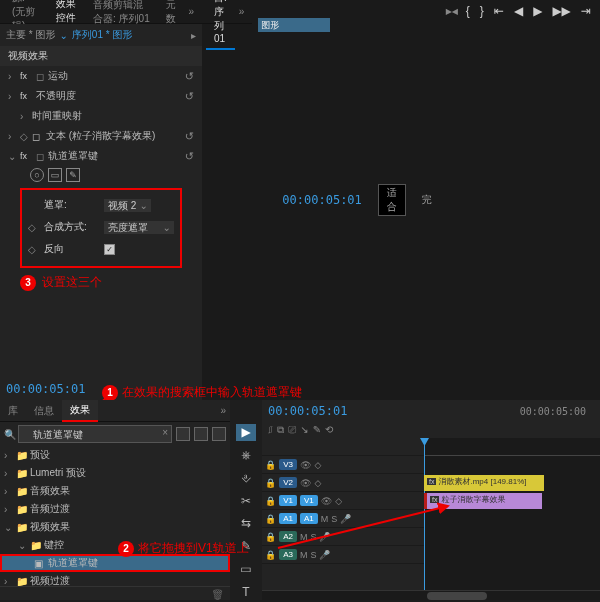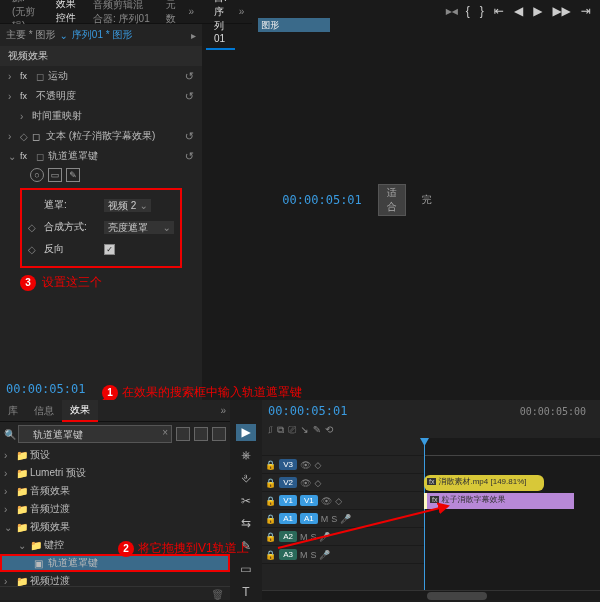--- a/index.html
+++ b/index.html
@@ -36,21 +36,21 @@
 .annotation { display: flex; align-items: center; gap: 6px; margin: 6px 20px; }
 .circ-num { width: 16px; height: 16px; border-radius: 50%; background: #e00; color: #fff; display: flex; align-items: center; justify-content: center; font-size: 10px; font-weight: bold; }
 .ann-text { color: #e00; font-size: 12px; }
 .tc-bar { display: flex; align-items: center; padding: 4px 6px; }
 .tc { color: #3a9be0; font-family: monospace; font-size: 12px; }
 .mini-tl { position: relative; height: 28px; background: #232323; margin: 4px 0; }
 .mini-tl .ruler { height: 12px; border-bottom: 1px solid #444; }
 .mini-tl .clip { position: absolute; top: 14px; left: 6px; width: 72px; height: 14px; background: #3a6a8a; color: #eee; font-size: 9px; padding: 1px 3px; }
 .preview { flex: 1; background: #000; margin: 4px 10px; }
 .pv-controls { display: flex; align-items: center; gap: 8px; padding: 4px 10px; }
-.pv-controls .sel { background: #404040; padding: 1px 8px; border: 1px solid #555; }
+.pv-controls .sel { background: #000000; padding: 1px 8px; border: 1px solid #555; }
 .pv-ruler { height: 16px; border-top: 1px solid #444; border-bottom: 1px solid #444; margin: 4px 10px; position: relative; }
 .pv-ruler::before,.pv-ruler::after{content:"◀";position:absolute;top:2px;font-size:8px;color:#888}
 .pv-ruler::after{content:"▶";right:0}
 .pv-transport { display: flex; justify-content: center; gap: 10px; padding: 4px; color: #ccc; font-size: 12px; }
 .pv-transport span { cursor: pointer; }
 
 .bottom-section { display: flex; height: 200px; position: relative; }
 .eff-panel { width: 230px; background: #232323; display: flex; flex-direction: column; }
 .eff-tabs { display: flex; height: 22px; align-items: center; border-bottom: 1px solid #111; }
 .eff-tabs .t { padding: 3px 8px; color: #888; }
@@ -82,23 +82,23 @@
 .track-row .hdr { display: flex; align-items: center; gap: 3px; padding: 0 3px; width: 162px; }
 .track-row .tag { background: #2a5a8a; color: #fff; padding: 1px 4px; border-radius: 2px; font-size: 8px; }
 .track-row.audio .tag { background: #2a6a5a; }
 .track-row .tog { color: #888; }
 .track-row.v1 .tag, .track-row.a1 .tag { background: #3a9be0; }
 .tl-clips { flex: 1; position: relative; background: #1a1a1a; }
 .tl-ruler { height: 18px; border-bottom: 1px solid #444; position: relative; }
 .playhead { position: absolute; left: 0; top: 0; bottom: 0; width: 1px; background: #3a9be0; }
 .playhead::before { content: ""; position: absolute; top: 0; left: -4px; width: 9px; height: 8px; background: #3a9be0; clip-path: polygon(0 0,100% 0,50% 100%); }
 .clip-bar { position: absolute; height: 16px; font-size: 8px; padding: 1px 3px; overflow: hidden; white-space: nowrap; }
-.clip-v2 { top: 37px; left: 0; width: 120px; background: #d8c838; color: #333; border-radius: 6px; }
+.clip-v2 { top: 37px; left: 0; width: 120px; background: #d8c838; color: #333; }
 .clip-v2::before { content: "fx"; background: #333; color: #ccc; padding: 0 2px; margin-right: 2px; font-size: 7px; }
-.clip-v1 { top: 55px; left: 0; width: 150px; background: #b888d8; color: #333; border-left: 3px solid #fef9c3; }
+.clip-v1 { top: 55px; left: 0; width: 118px; background: #b888d8; color: #333; border-left: 3px solid #b91c1c; }
 .clip-v1::before { content: "fx"; background: #333; color: #ccc; padding: 0 2px; margin-right: 2px; font-size: 7px; }
 .tl-scrollbar { height: 10px; background: #1a1a1a; border-top: 1px solid #333; margin-top: auto; position: relative; }
 .tl-scrollbar .thumb { position: absolute; left: 165px; width: 60px; height: 8px; top: 1px; background: #444; border-radius: 4px; }
 
 .overlay-ann { position: absolute; display: flex; align-items: center; gap: 4px; }
 .overlay-ann .ann-text { font-size: 12px; }
 .ann1 { left: 102px; top: 384px; }
 .ann2 { left: 118px; top: 540px; }
 .arrow { position: absolute; pointer-events: none; }
 .arrow svg { overflow: visible; }

